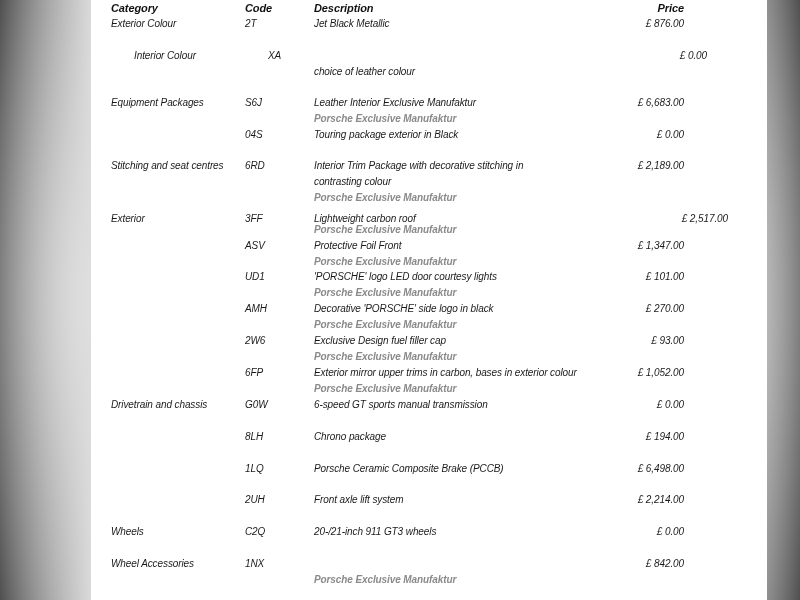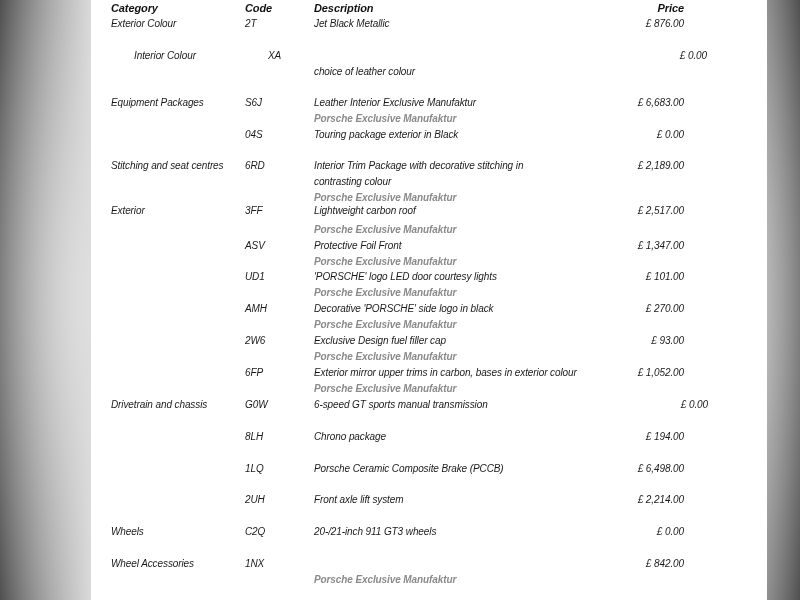--- a/index.html
+++ b/index.html
@@ -135,21 +135,21 @@
     </div>
     <div class="line" style="top:174px;padding-left:31px;">
       <span class="cell c-desc">contrasting colour</span>
     </div>
     <div class="line" style="top:190px;">
       <span class="cell c-desc sub">Porsche Exclusive Manufaktur</span>
     </div>
   </div>
 
   <div class="row">
-    <div class="line" style="top:203px;">
+    <div class="line" style="top:211px;padding-left:44px;">
       <span class="cell c-cat">Exterior</span>
       <span class="cell c-code">3FF</span>
       <span class="cell c-desc">Lightweight carbon roof</span>
       <span class="cell c-price">£ 2,517.00</span>
     </div>
     <div class="line" style="top:222px;">
       <span class="cell c-desc sub">Porsche Exclusive Manufaktur</span>
     </div>
   </div>
 
@@ -202,21 +202,21 @@
       <span class="cell c-code">6FP</span>
       <span class="cell c-desc">Exterior mirror upper trims in carbon, bases in exterior colour</span>
       <span class="cell c-price">£ 1,052.00</span>
     </div>
     <div class="line" style="top:381px;">
       <span class="cell c-desc sub">Porsche Exclusive Manufaktur</span>
     </div>
   </div>
 
   <div class="row">
-    <div class="line" style="top:397px;padding-left:24px;">
+    <div class="line" style="top:397px;">
       <span class="cell c-cat">Drivetrain and chassis</span>
       <span class="cell c-code">G0W</span>
       <span class="cell c-desc">6-speed GT sports manual transmission</span>
       <span class="cell c-price">£ 0.00</span>
     </div>
   </div>
 
   <div class="row">
     <div class="line" style="top:429px;">
       <span class="cell c-code">8LH</span>

